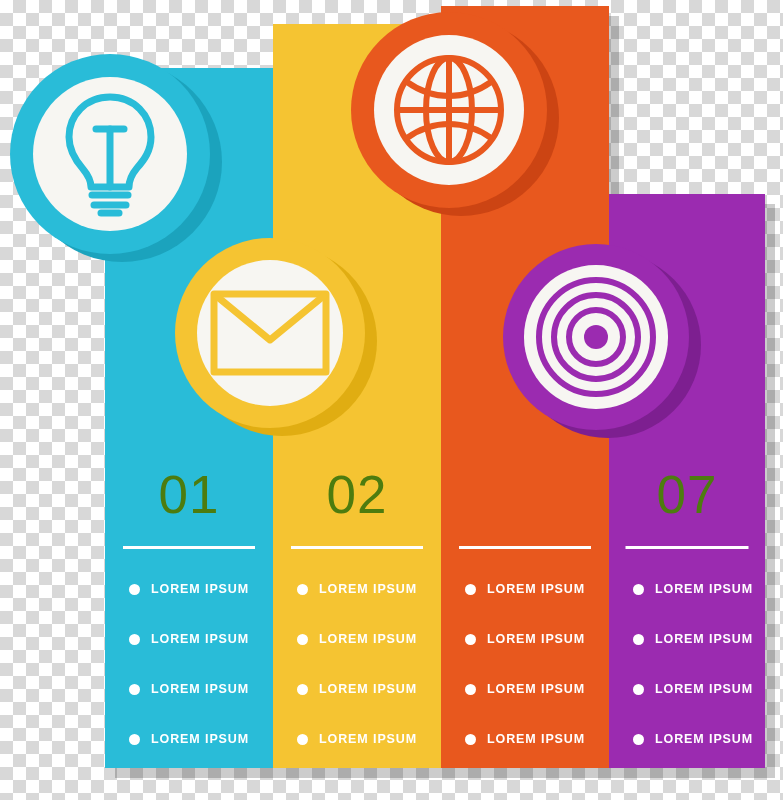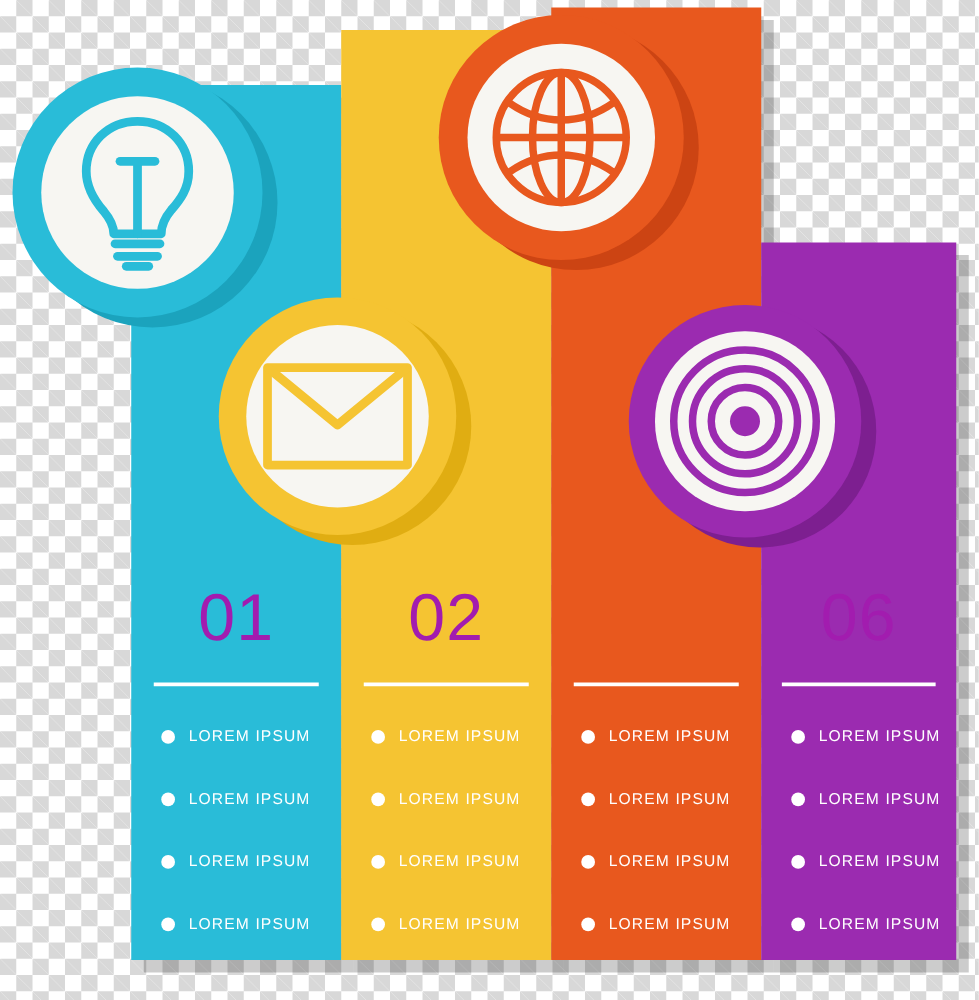--- a/index.html
+++ b/index.html
@@ -52,39 +52,40 @@
     width: 100%;
     height: 100%;
     box-sizing: border-box;
   }
 
   .num {
     position: absolute;
     left: 0;
     width: 100%;
     text-align: center;
-    color: #a21caf;
+    color: #4d7c0f;
     font-size: 53px;
     font-weight: 400;
     letter-spacing: 1px;
     line-height: 1;
     font-family: "Liberation Sans", sans-serif;
   }
   .rule {
     position: absolute;
     height: 3px;
     background: #ffffff;
     left: 50%;
     transform: translateX(-50%);
   }
 
   .bullets {
     position: absolute;
     left: 0;
     width: 100%;
+    font-weight: bold;
   }
   .bullet {
     display: flex;
     align-items: center;
     height: 50px;
     padding-left: 24px;
     box-sizing: border-box;
   }
   .dot {
     width: 11px;
@@ -219,21 +220,21 @@
           <span class="blabel">LOREM IPSUM</span>
         </div>
       </div>
     </div>
   </div>
 
   <div class="col" id="col4" style="left:609px; top:194px; width:156px; height:574px;">
     <div class="shadow"></div>
     <div class="bar" id="bar4" style="background: rgb(155, 43, 176);"></div>
     <div class="inner">
-      <div class="num" style="top:274px;">06</div>
+      <div class="num" style="top:274px;">07</div>
       <div class="rule" style="top:352px; width:123px;"></div>
       <div class="bullets" style="top:370px;">
         <div class="bullet">
           <span class="dot"></span>
           <span class="blabel">LOREM IPSUM</span>
         </div>
         <div class="bullet">
           <span class="dot"></span>
           <span class="blabel">LOREM IPSUM</span>
         </div>

